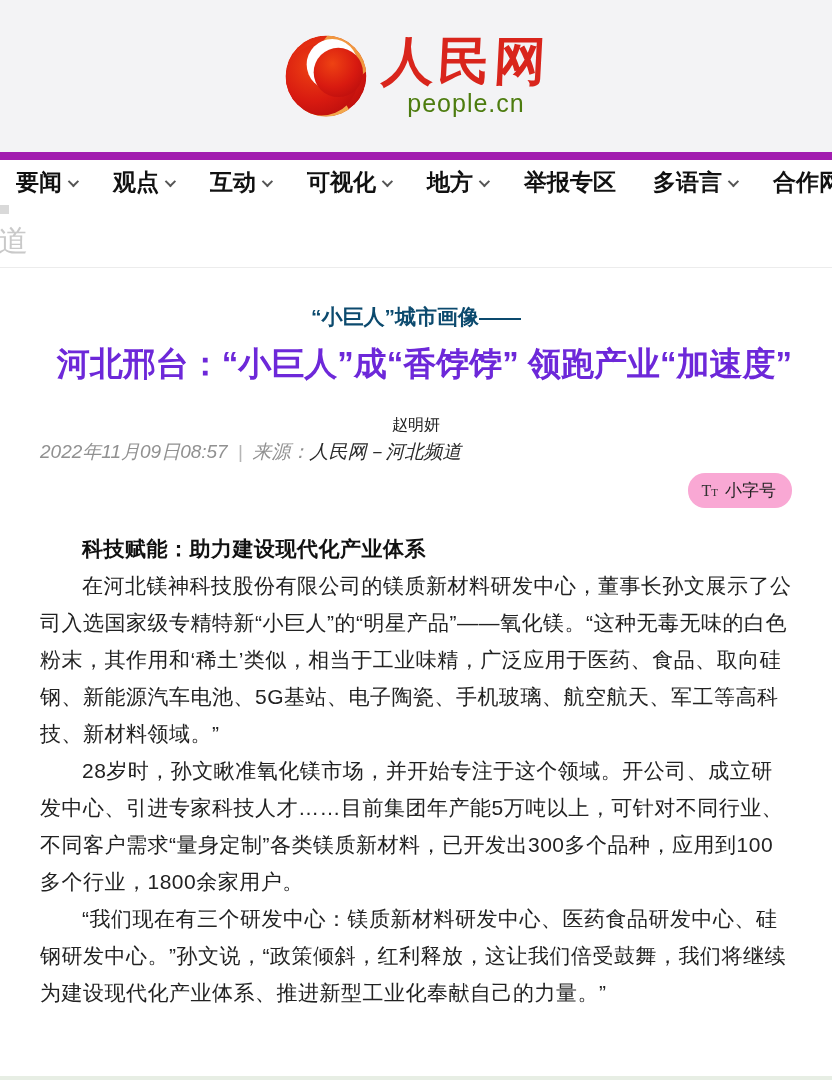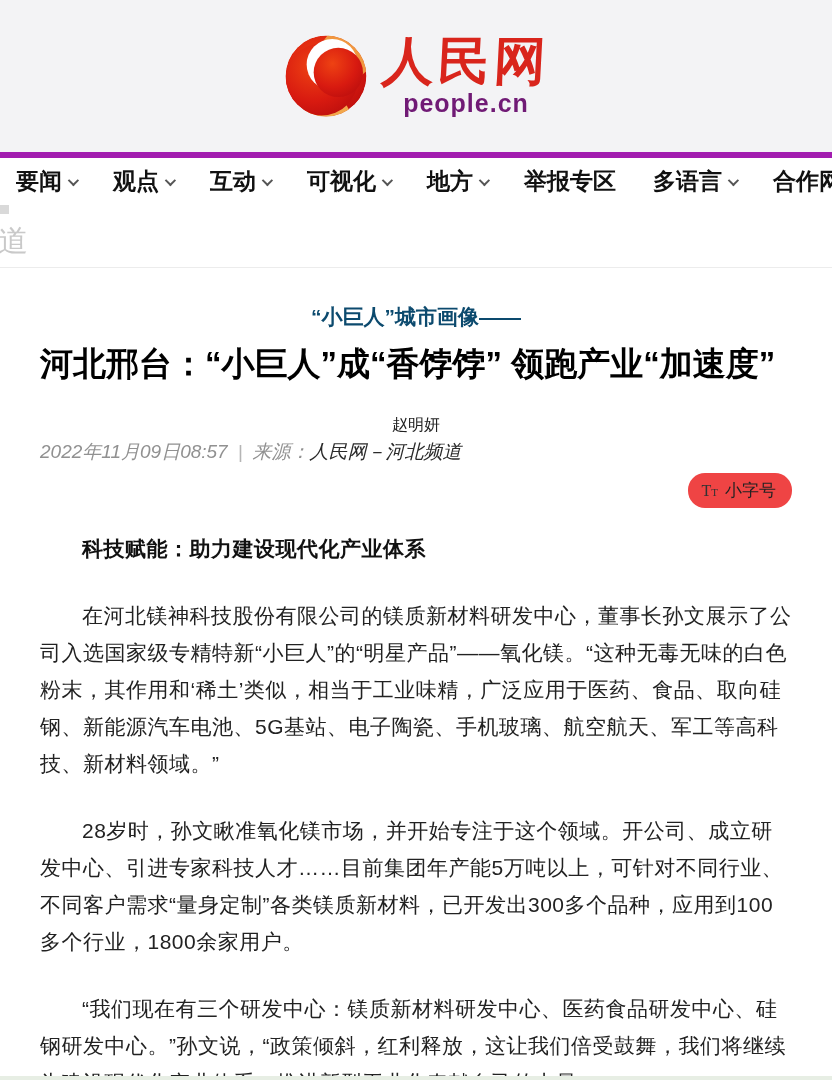--- a/index.html
+++ b/index.html
@@ -33,30 +33,30 @@
   .brand-cn {
     color: #d9251c;
     font-size: 52px;
     font-weight: bold;
     letter-spacing: 4px;
     line-height: 1.05;
     font-family: "Liberation Serif", "DejaVu Serif", serif;
     transform: skewX(-3deg);
   }
   .brand-en {
-    color: #701a75;
+    color: #4d7c0f;
     font-size: 25px;
-    font-weight: bold;
+    font-weight: normal;
     letter-spacing: 1px;
     line-height: 1.1;
   }
 
   
   .main-nav {
-    border-top: 6px solid #a21caf;
+    border-top: 8px solid #a21caf;
     background: #fff;
     height: 53px;
     display: flex;
     align-items: center;
     padding-left: 16px;
     gap: 37px;
     white-space: nowrap;
   }
   .nav-item {
     display: inline-flex;
@@ -105,24 +105,24 @@
   }
   .kicker {
     text-align: center;
     font-size: 21px;
     font-weight: 600;
     color: #0c4a6e;
     line-height: 30px;
   }
   .article-title {
     margin-top: 7px;
-    text-align: left;
+    text-align: right;
     font-size: 33px;
     font-weight: bold;
-    color: #000000;
+    color: #6d28d9;
     line-height: 50px;
   }
   .author {
     margin-top: 22px;
     text-align: center;
     font-size: 16px;
     color: #222;
     line-height: 28px;
   }
   .meta {
@@ -136,21 +136,21 @@
   .meta .source-link { color: #2b2b2b; cursor: pointer; }
   .toolbar {
     margin-top: 8px;
     display: flex;
     justify-content: flex-end;
   }
   .font-size-btn {
     display: inline-flex;
     align-items: center;
     gap: 7px;
-    background: #ef4444;
+    background: #f9a8d4;
     border: none;
     border-radius: 17px;
     padding: 6px 16px 6px 13px;
     font-size: 17px;
     color: #222;
     cursor: pointer;
     font-family: inherit;
   }
   .tt-icon {
     font-family: "Liberation Serif", "DejaVu Serif", serif;
@@ -167,21 +167,20 @@
     line-height: 37px;
     letter-spacing: 0.5px;
   }
   .section-heading {
     font-weight: bold;
     text-indent: 2em;
     color: #111;
   }
   .article-body p {
     text-indent: 2em;
-    margin-top: 30px;
   }
 
   .bottom-strip {
     position: absolute;
     left: 0; right: 0; bottom: 0;
     height: 4px;
     background: #e7eee4;
   }
 </style>
 </head>

